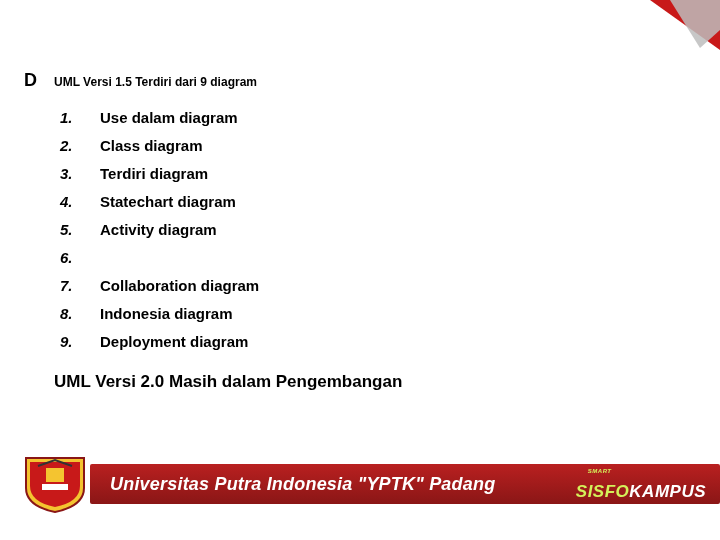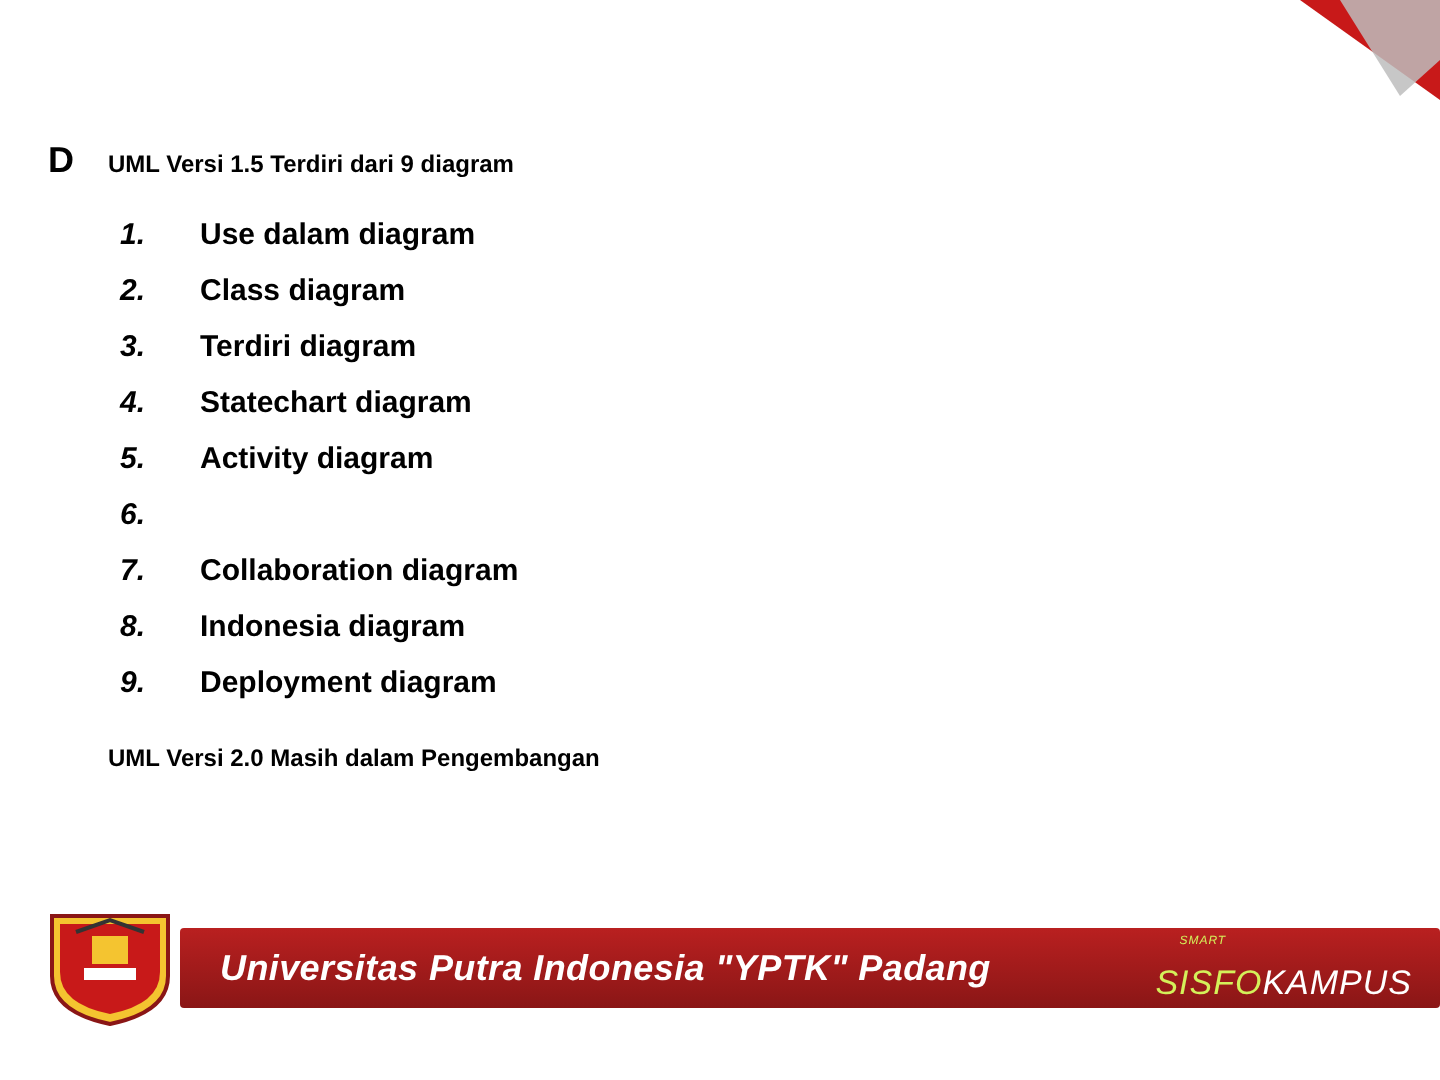--- a/index.html
+++ b/index.html
@@ -43,21 +43,21 @@
     font-size: 15px;
     font-weight: 700;
   }
   .list-num {
     font-style: italic;
     width: 40px;
   }
   .subtext {
     margin-top: 22px;
     margin-left: 30px;
-    font-size: 12px;
+    font-size: 17px;
     font-weight: 700;
   }
   .footer {
     position: absolute;
     left: 0; right: 0; bottom: 28px;
     height: 56px;
   }
   .footer-bar {
     position: absolute;
     left: 90px; right: 0; top: 8px;
@@ -77,21 +77,21 @@
     position: absolute;
     left: 12px; top: -6px;
     width: 86px; height: 68px;
     display: flex; align-items: center; justify-content: center;
   }
   .sisfo {
     position: absolute;
     right: 14px; top: 10px;
     height: 36px;
     display: flex; align-items: center;
-    font-weight: 400;
+    font-weight: 700;
     font-size: 17px;
     letter-spacing: 0.5px;
   }
   .sisfo .smart {
     position: absolute;
     top: -6px; left: 12px;
     font-size: 6px;
     font-style: italic;
     color: #d4f05a;
     letter-spacing: 0.5px;

